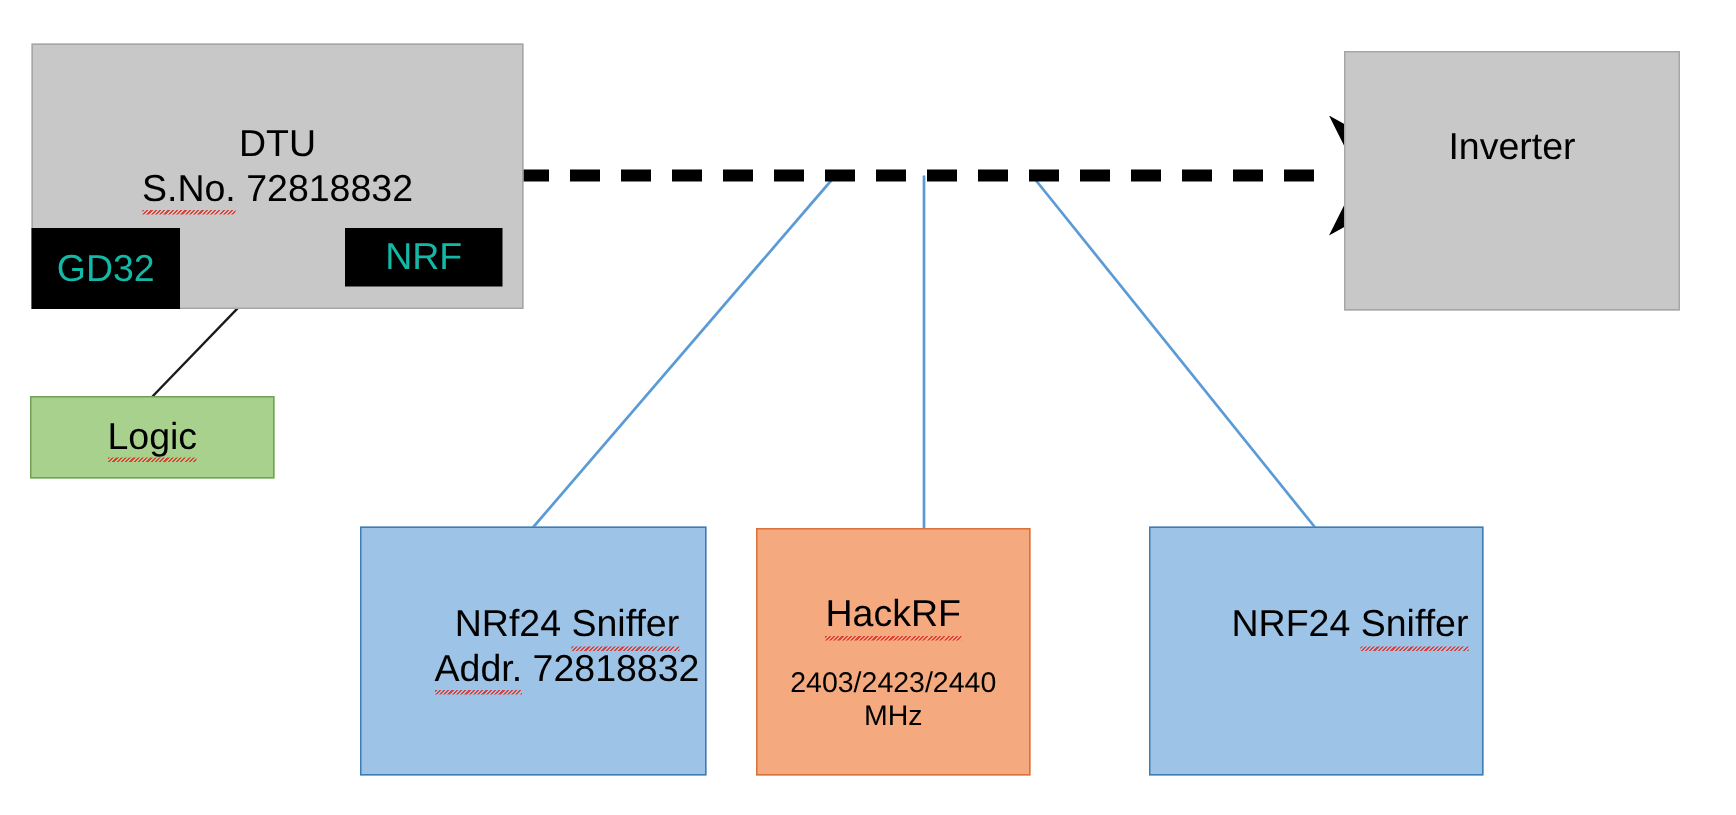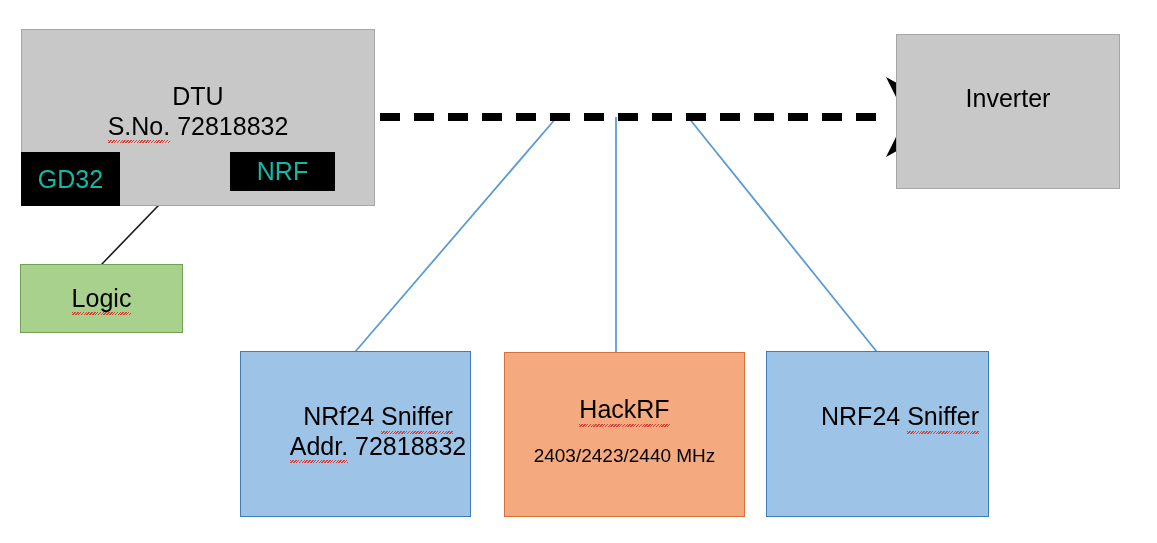--- a/index.html
+++ b/index.html
@@ -23,21 +23,21 @@
     display: flex;
     flex-direction: column;
     align-items: center;
     justify-content: center;
     text-align: center;
     line-height: 1.18;
     color: #000000;
   }
   
   #dtu-box {
-    left: 21px; top: 29px; width: 354px; height: 177px;
+    left: 21px; top: 29px; width: 328px; height: 177px;
     background: #c8c8c8;
     border: 1px solid #a6a6a6;
     justify-content: flex-start;
     padding-top: 52px;
   }
   #dtu-box .line1 { font-size: 25px; }
   #dtu-box .line2 { font-size: 25px; }
 
   .black-chip {
     position: absolute;
@@ -47,49 +47,49 @@
     display: flex;
     align-items: center;
     justify-content: center;
     font-size: 25px;
   }
   #gd32-box { left: 21px; top: 152px; width: 99px; height: 54px; }
   #nrf-box  { left: 230px; top: 152px; width: 105px; height: 39px; }
 
   
   #logic-box {
-    left: 20px; top: 264px; width: 163px; height: 69px;
+    left: 20px; top: 264px; width: 163px; height: 55px;
     background: #a9d18e;
     border: 1px solid #71a154;
     font-size: 25px;
   }
 
   
   #inverter-box {
-    left: 896px; top: 34px; width: 224px; height: 155px;
+    left: 896px; top: 34px; width: 224px; height: 173px;
     background: #c8c8c8;
     border: 1px solid #a6a6a6;
     justify-content: flex-start;
     padding-top: 49px;
   }
   #inverter-box .line1 { font-size: 25px; }
   #inverter-box .line2 { font-size: 25px; }
 
   
   .sniffer-box {
     background: #9dc3e6;
     border: 1px solid #3f7cb4;
     padding-left: 45px;
   }
   #sniffer-left  { left: 240px; top: 351px; width: 231px; height: 166px; padding-top: 50px; justify-content: flex-start; }
   #sniffer-right { left: 766px; top: 351px; width: 223px; height: 166px; padding-top: 50px; justify-content: flex-start; }
   .sniffer-box .line1, .sniffer-box .line2 { font-size: 25px; }
 
   #hackrf-box {
-    left: 504px; top: 352px; width: 241px; height: 165px;
+    left: 504px; top: 352px; width: 183px; height: 165px;
     background: #f4a97f;
     border: 1px solid #d9713a;
     justify-content: flex-start;
     padding-top: 42px;
   }
   #hackrf-box .line1 { font-size: 25px; }
   #hackrf-box .line2 { font-size: 19px; }
   #hackrf-box .line3 { font-size: 19px; margin-top: 20px; }
 
   

